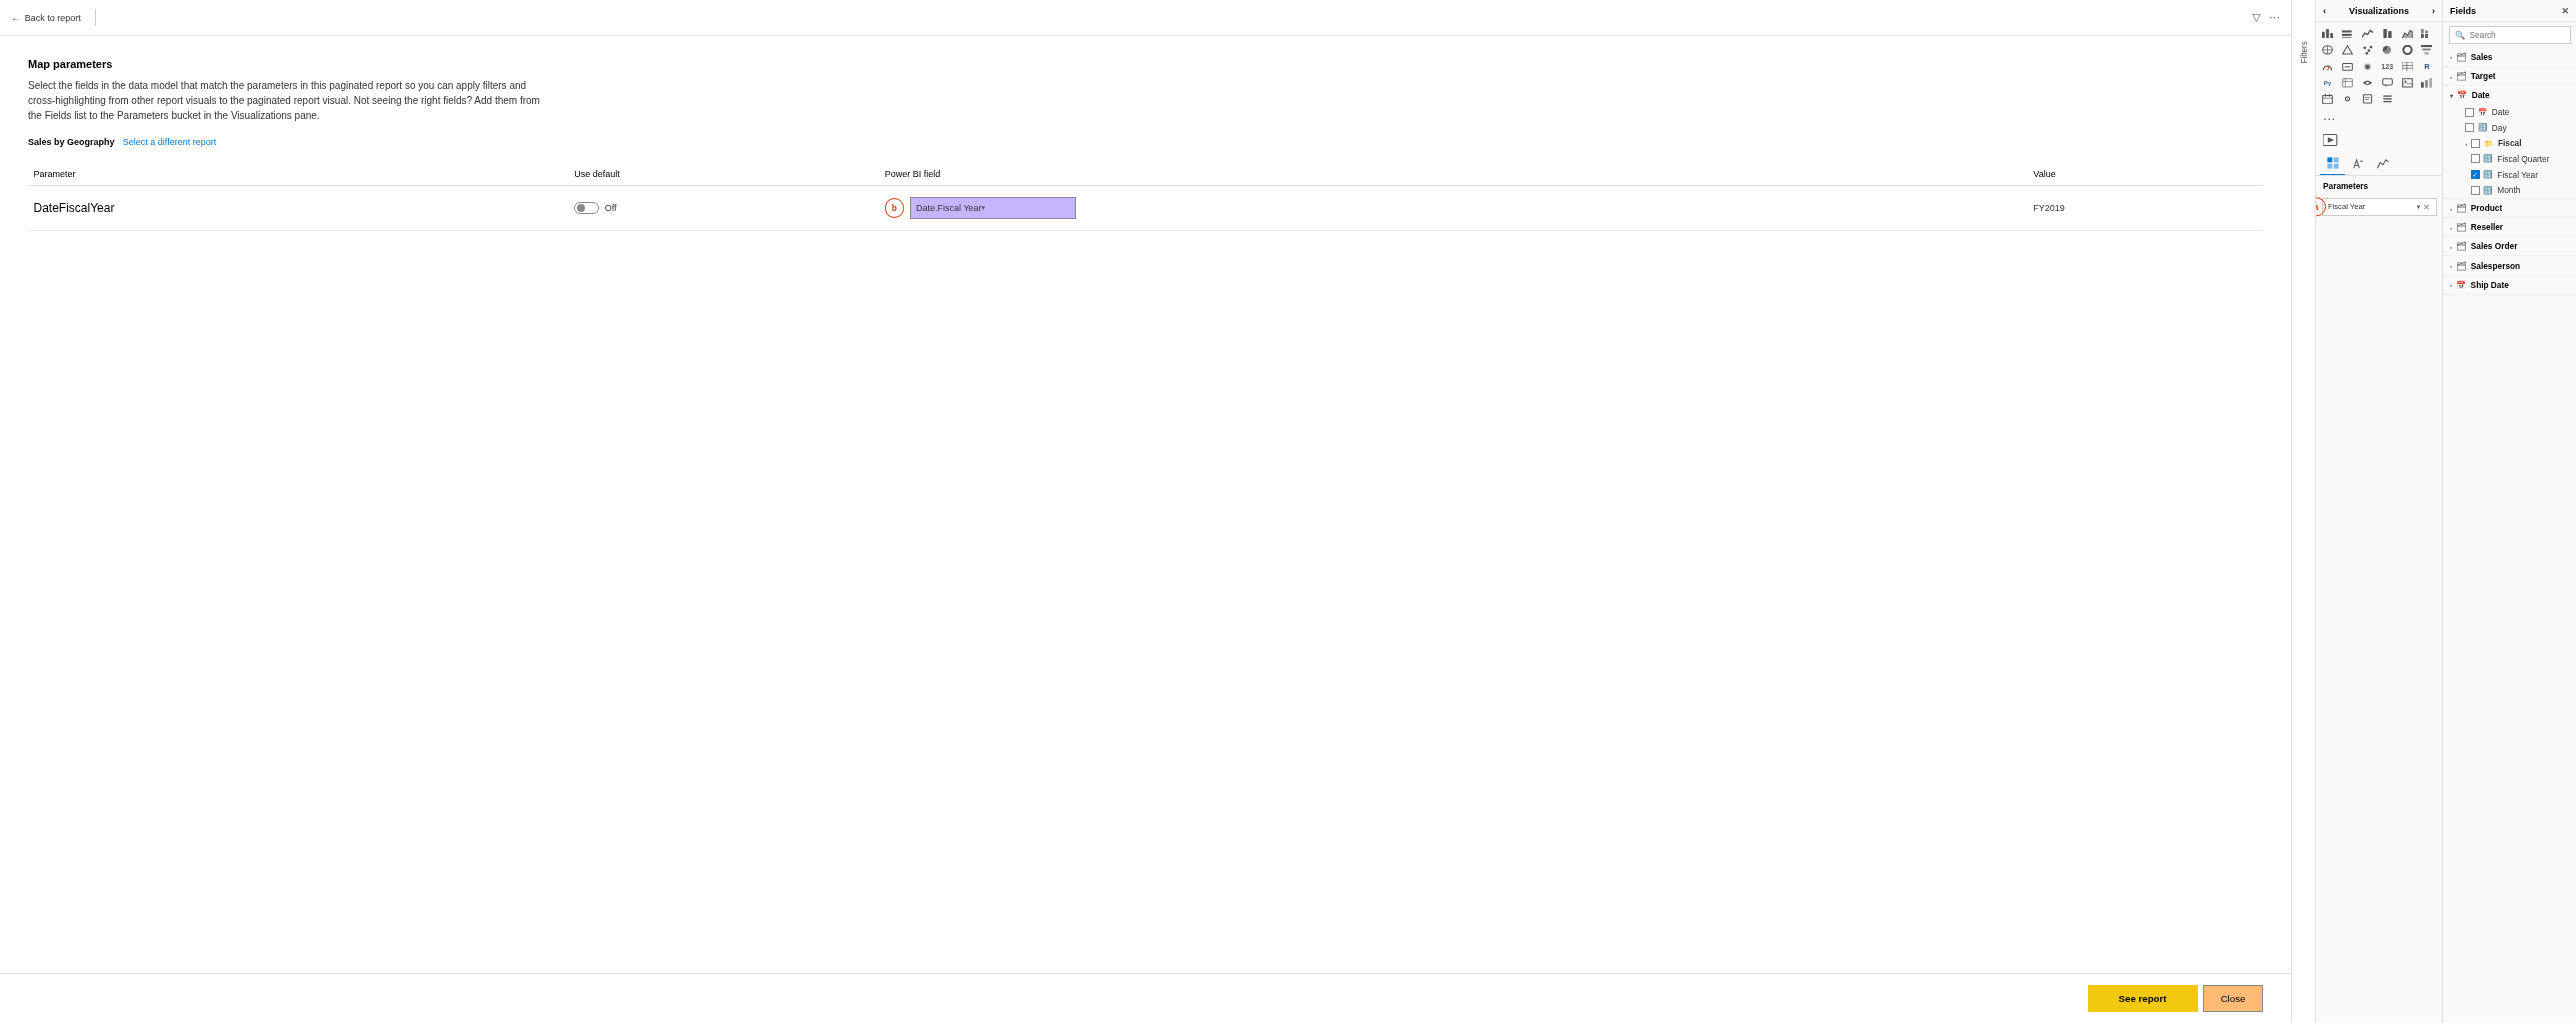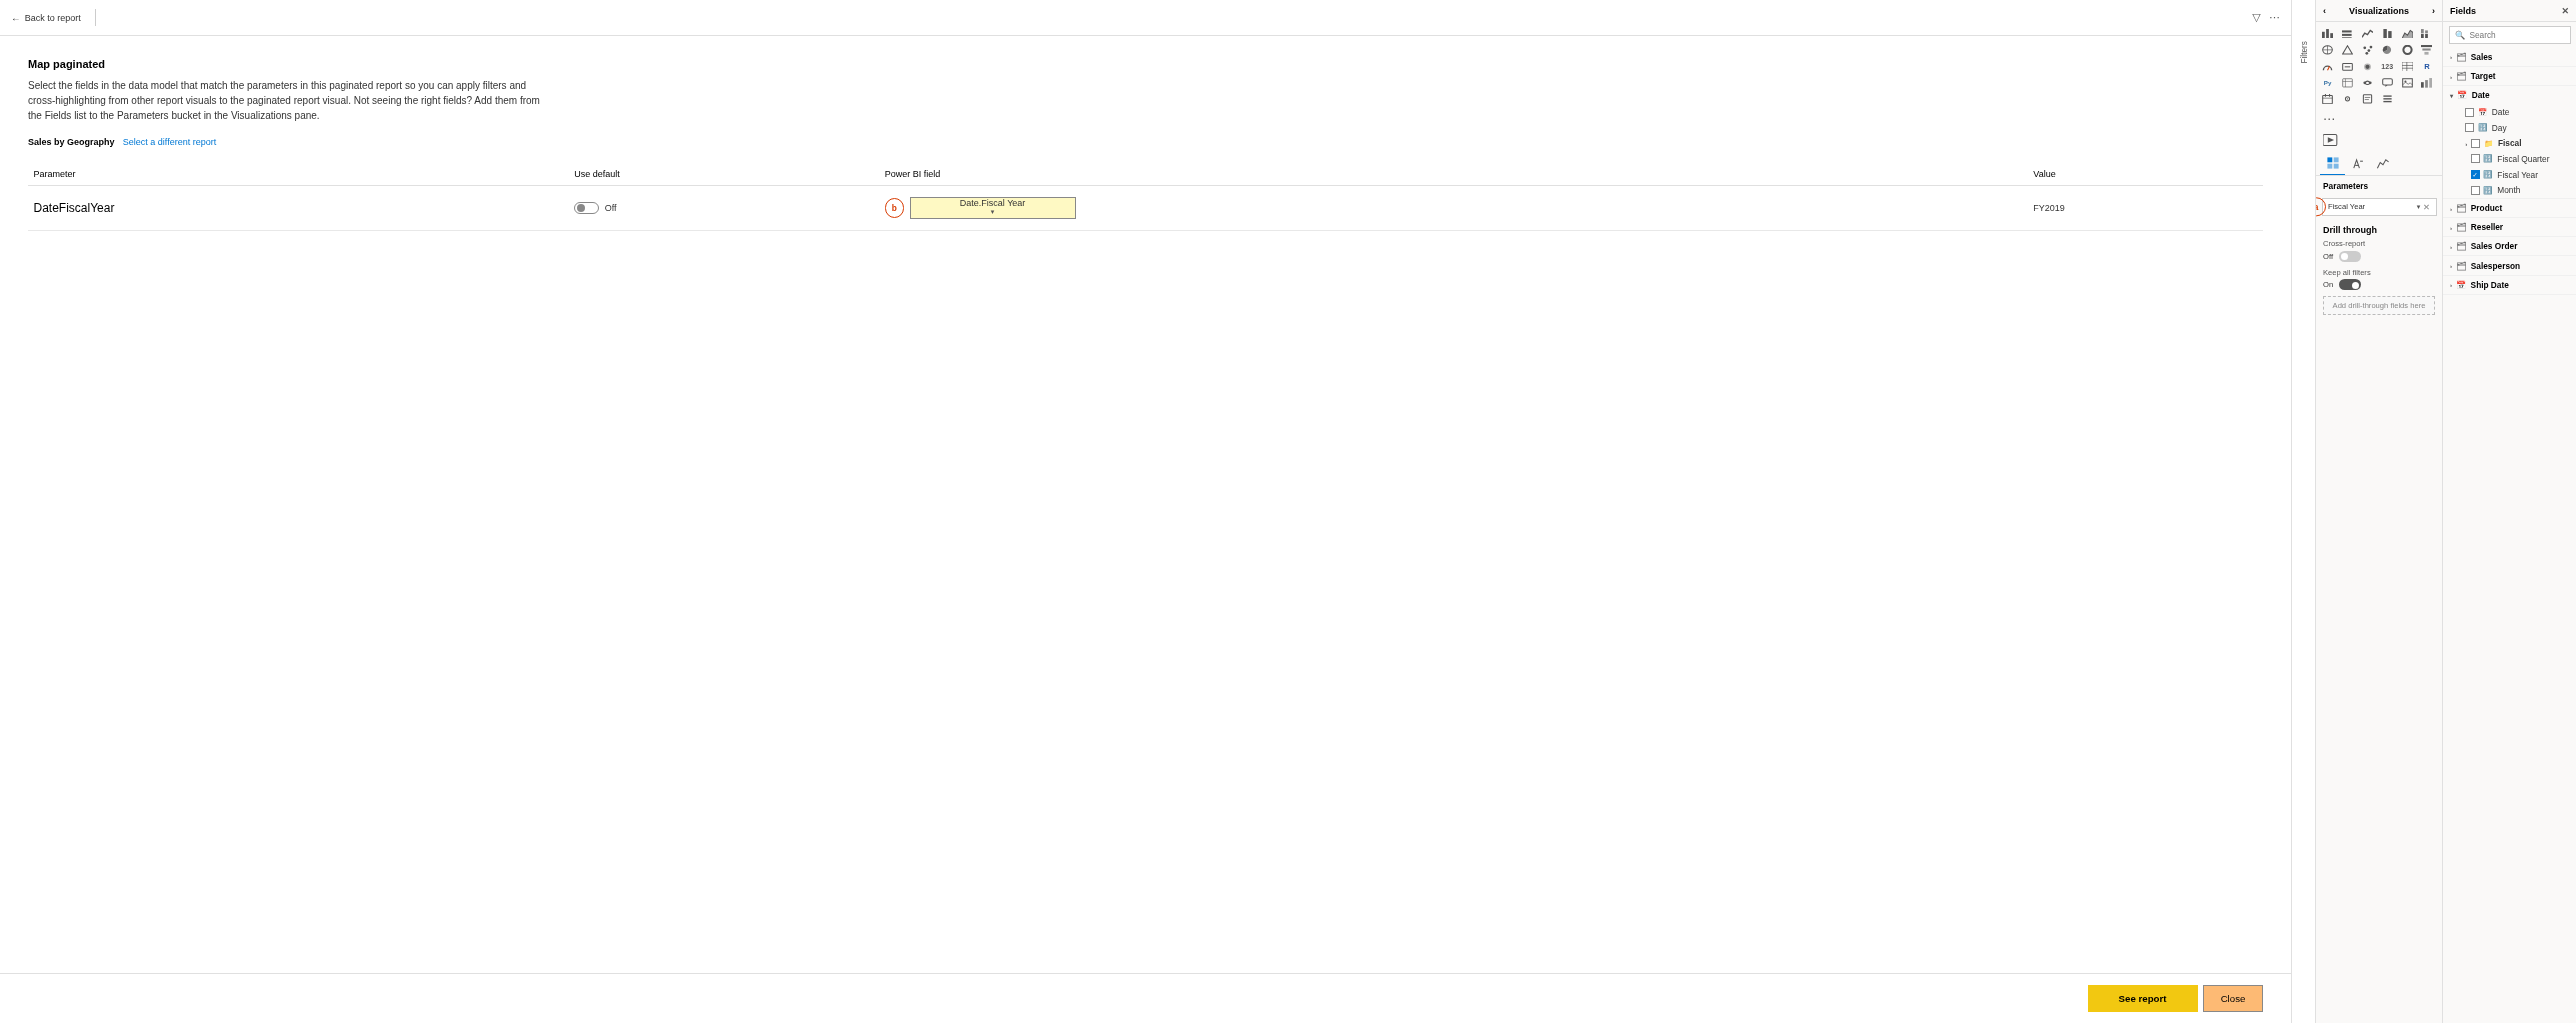--- a/index.html
+++ b/index.html
@@ -187,29 +187,28 @@
     .field-dropdown-wrap {
       display: flex;
       align-items: center;
       gap: 5.5px;
     }
 
     .field-dropdown {
       width: 166px;
       height: 22px;
       border: 0.7px solid #888;
-      background: #fef9c3;
+      background: #c4b5fd;
       display: flex;
       align-items: center;
       justify-content: flex-start;
       padding: 0 5.5px;
       cursor: pointer;
       font-size: 9px;
       color: #333;
-      flex-direction: column;
     }
 
     .dropdown-arrow { color: #555; font-size: 7px; }
 
     .value-cell {
       font-size: 9px;
       color: #333;
     }
 
     
@@ -549,21 +548,21 @@
       <span>Back to report</span>
     </button>
     <div class="top-bar-divider"></div>
     <div class="top-bar-icons">
       <span style="font-size:11px; color:#555;">▽</span>
       <span style="font-size:11px; color:#555;">⋯</span>
     </div>
   </div>
 
   <div class="dialog-content">
-    <div class="dialog-title">Map paginated</div>
+    <div class="dialog-title">Map parameters</div>
     <div class="dialog-desc">Select the fields in the data model that match the parameters in this paginated report so you can apply filters and cross-highlighting from other report visuals to the paginated report visual. Not seeing the right fields? Add them from the Fields list to the Parameters bucket in the Visualizations pane.</div>
 
     <div class="report-name-row">
       <span class="report-name">Sales by Geography</span>
       <a class="select-diff-report" href="#">Select a different report</a>
     </div>
 
     <table class="params-table">
       <thead>
         <tr>
@@ -827,41 +826,20 @@
     <div class="annotation-a" style="position:absolute;left:-9.7px;top:50%;transform:translateY(-50%);z-index:10;">a</div>
     <div class="viz-field-tag">
       <span>Fiscal Year</span>
       <div style="display:flex;align-items:center;gap:2.8px;">
         <span style="color:#555;font-size:7px;">▾</span>
         <span class="field-tag-x">✕</span>
       </div>
     </div>
   </div>
 
-  <div class="drill-section">
-    <div class="drill-title">Drill through</div>
-
-    <div class="drill-subtitle">Cross-report</div>
-    <div class="toggle-row">
-      <span style="font-size:7.6px;color:#333;">Off</span>
-      <div class="small-toggle">
-        <div class="small-toggle-knob"></div>
-      </div>
-    </div>
-
-    <div class="drill-subtitle">Keep all filters</div>
-    <div class="toggle-row">
-      <span style="font-size:7.6px;color:#333;">On</span>
-      <div class="small-toggle on">
-        <div class="small-toggle-knob"></div>
-      </div>
-    </div>
-
-    <div class="drill-drop-zone">Add drill-through fields here</div>
-  </div>
 </div>
 
 <div class="fields-panel">
   <div class="fields-panel-header">
     <span>Fields</span>
     <span style="cursor:pointer;color:#555;">✕</span>
   </div>
 
   <div class="fields-search">
     <span style="color:#888;font-size:8.3px;">🔍</span>

